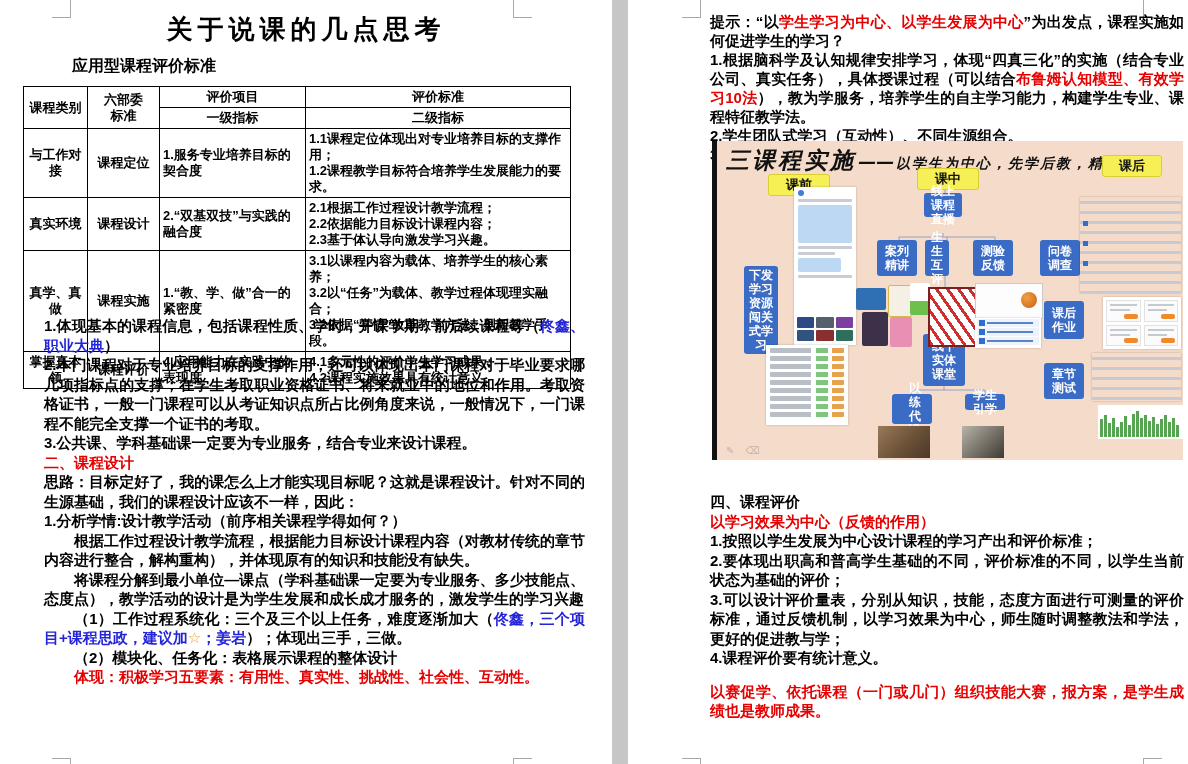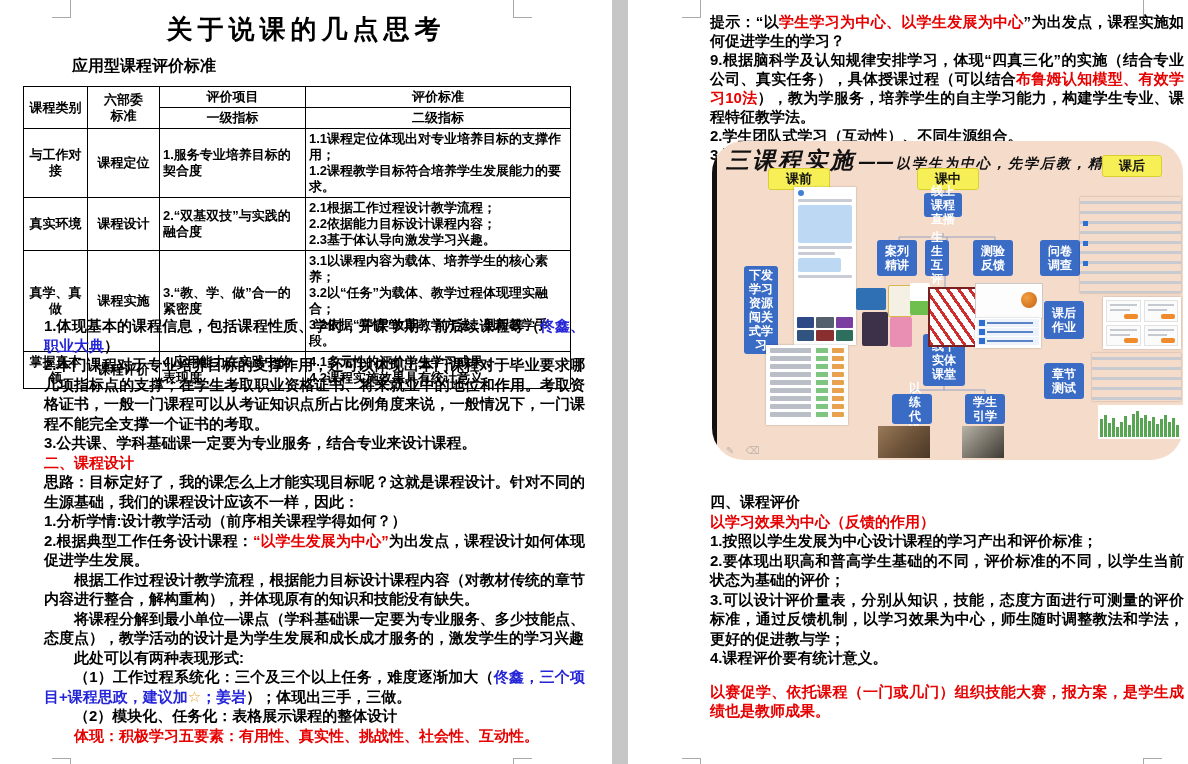--- a/index.html
+++ b/index.html
@@ -50,21 +50,21 @@
   .para{margin:0;}
   .para.indent{text-indent:2em;}
   .para.blank{height:14px;}
   .c-red{color:#e60000;}
   .c-blue{color:#2424d8;}
   .c-star{color:#f0a030;}
 
   
   #diagram{
     position:absolute;left:84px;top:141px;width:471px;height:319px;
-    background:#f5dcca;overflow:hidden;border-radius:32px;
+    background:#f5dcca;overflow:hidden;
   }
   #diagram .leftbar{position:absolute;left:0;top:0;width:5px;height:319px;background:#111;}
   .dg-title{position:absolute;left:14px;top:4px;display:flex;align-items:baseline;
     font-family:"DejaVu Serif","Liberation Serif",serif;font-style:italic;font-weight:700;color:#111;}
   .dg-title .main{font-size:23px;letter-spacing:3px;}
   .dg-title .dash{font-size:18px;margin:0 2px;}
   .dg-title .sub{font-size:14px;letter-spacing:2px;}
   .tag{position:absolute;background:#f6ef55;border:1px solid #d9cf2e;border-radius:3px;
     font-size:13px;font-weight:700;color:#111;text-align:center;line-height:20px;height:20px;}
   .node{position:absolute;background:#3a6bc5;border-radius:3px;color:#fff;
@@ -143,21 +143,21 @@
       <td class="c-center">真实环境</td>
       <td class="c-center">课程设计</td>
       <td class="c-left">2.“双基双技”与实践的融合度</td>
       <td class="c-left">2.1根据工作过程设计教学流程；
 2.2依据能力目标设计课程内容；
 2.3基于体认导向激发学习兴趣。</td>
     </tr>
     <tr>
       <td class="c-center">真学、真做</td>
       <td class="c-center">课程实施</td>
-      <td class="c-left">3.“教、学、做”合一的紧密度</td>
+      <td class="c-left">1.“教、学、做”合一的紧密度</td>
       <td class="c-left">3.1以课程内容为载体、培养学生的核心素养；
 3.2以“任务”为载体、教学过程体现理实融合；
 3.3依据“学情”改革教学方法、创新教学手段。</td>
     </tr>
     <tr>
       <td class="c-center">掌握真本领</td>
       <td class="c-center">课程评价</td>
       <td class="c-left">4.应用能力在实践中的表现度</td>
       <td class="c-left">4.1多元性的评价学生学习成果；
 4.2课程实施效果具有统计意义。</td>
@@ -165,39 +165,37 @@
   </tbody>
     </table>
 
   <div class="blocks" id="left-blocks">
       <div class="para "><span>1.体现基本的课程信息，包括课程性质、学时，开课学期，前后续课程等（</span><span class="c-blue">佟鑫、职业大典</span><span>）</span></div>
       <div class="para "><span>2.本门课程对于专业培养目标的支撑作用，还可以体现出本门课程对于毕业要求哪几项指标点的支撑；在学生考取职业资格证书、将来就业中的地位和作用。考取资格证书，一般一门课程可以从考证知识点所占比例角度来说，一般情况下，一门课程不能完全支撑一个证书的考取。</span></div>
       <div class="para "><span>3.公共课、学科基础课一定要为专业服务，结合专业来设计课程。</span></div>
       <div class="para h-red"><span class="c-red">二、课程设计</span></div>
       <div class="para "><span>思路：目标定好了，我的课怎么上才能实现目标呢？这就是课程设计。针对不同的生源基础，我们的课程设计应该不一样，因此：</span></div>
       <div class="para "><span>1.分析学情:设计教学活动（前序相关课程学得如何？）</span></div>
-      <div class="para "><span>2.根据典型工作任务设计课程：</span><span class="c-red">“以学生发展为中心”</span><span>为出发点，课程设计如何体现促进学生发展。</span></div>
       <div class="para indent"><span>根据工作过程设计教学流程，根据能力目标设计课程内容（对教材传统的章节内容进行整合，解构重构），并体现原有的知识和技能没有缺失。</span></div>
       <div class="para indent"><span>将课程分解到最小单位—课点（学科基础课一定要为专业服务、多少技能点、态度点），教学活动的设计是为学生发展和成长成才服务的，激发学生的学习兴趣</span></div>
-      <div class="para indent"><span>此处可以有两种表现形式:</span></div>
       <div class="para indent"><span>（1）工作过程系统化：三个及三个以上任务，难度逐渐加大（</span><span class="c-blue">佟鑫，三个项目+课程思政，建议加</span><span class="c-star">☆</span><span class="c-blue">；姜岩</span><span>）；体现出三手，三做。</span></div>
       <div class="para indent"><span>（2）模块化、任务化：表格展示课程的整体设计</span></div>
       <div class="para indent"><span class="c-red">体现：积极学习五要素：有用性、真实性、挑战性、社会性、互动性。</span></div>
     </div>
 </div>
 
 <div class="page" id="page-right">
   <div class="mark tl" style="left:54px;top:0;"></div>
   <div class="mark tr" style="left:515px;top:0;"></div>
   <div class="mark bl" style="left:54px;top:758px;"></div>
   <div class="mark br" style="left:515px;top:758px;"></div>
 
   <div class="blocks" id="right-blocks-top">
       <div class="para "><span>提示：“以</span><span class="c-red">学生学习为中心、以学生发展为中心</span><span>”为出发点，课程实施如何促进学生的学习？</span></div>
-      <div class="para "><span>9.根据脑科学及认知规律安排学习，体现“四真三化”的实施（结合专业公司、真实任务），具体授课过程（可以结合</span><span class="c-red">布鲁姆认知模型、有效学习10法</span><span>），教为学服务，培养学生的自主学习能力，构建学生专业、课程特征教学法。</span></div>
+      <div class="para "><span>1.根据脑科学及认知规律安排学习，体现“四真三化”的实施（结合专业公司、真实任务），具体授课过程（可以结合</span><span class="c-red">布鲁姆认知模型、有效学习10法</span><span>），教为学服务，培养学生的自主学习能力，构建学生专业、课程特征教学法。</span></div>
       <div class="para "><span>2.学生团队式学习（互动性）、不同生源组合。</span></div>
       <div class="para "><span>3.要以线上的实际为例，截图等，进行佐证。</span></div>
     </div>
 
   <div id="diagram">
     <div class="leftbar"></div>
 
     <div class="dg-title">
       <span class="main">三课程实施</span>
       <span class="dash">——</span>
@@ -213,34 +211,34 @@
         <line x1="235" y1="96" x2="235" y2="99"></line>
         <line x1="283" y1="96" x2="283" y2="99"></line>
         <line x1="233" y1="135" x2="233" y2="193"></line>
         <line x1="232" y1="245" x2="232" y2="249"></line>
         <line x1="200" y1="249" x2="273" y2="249"></line>
         <line x1="200" y1="249" x2="200" y2="253"></line>
         <line x1="273" y1="249" x2="273" y2="253"></line>
       </g>
     </svg>
 
-    <div class="tag" style="left:56px;top:27px;width:60px;">课前</div>
+    <div class="tag" style="left:56px;top:33px;width:60px;">课前</div>
     <div class="tag" style="left:205px;top:27px;width:60px;">课中</div>
     <div class="tag" style="left:390px;top:14px;width:58px;">课后</div>
 
     <div class="node" style="left:212px;top:52px;width:38px;height:24px;">线上课程直播</div>
     <div class="node" style="left:32px;top:125px;width:34px;height:88px;padding:2px 5px;">下发学习资源闯关式学习</div>
     <div class="node" style="left:165px;top:99px;width:40px;height:36px;">案列精讲</div>
     <div class="node" style="left:213px;top:99px;width:24px;height:36px;">生生互评</div>
     <div class="node" style="left:261px;top:99px;width:40px;height:36px;">测验反馈</div>
     <div class="node" style="left:328px;top:99px;width:40px;height:36px;">问卷调查</div>
     <div class="node" style="left:332px;top:160px;width:40px;height:38px;">课后作业</div>
     <div class="node" style="left:211px;top:193px;width:42px;height:52px;">线下实体课堂</div>
     <div class="node" style="left:180px;top:253px;width:40px;height:30px;padding-left:12px;">以练代讲</div>
-    <div class="node" style="left:253px;top:253px;width:40px;height:30px;">学生引学</div>
+    <div class="node" style="left:253px;top:253px;width:40px;height:16px;">学生引学</div>
     <div class="node" style="left:332px;top:222px;width:40px;height:36px;">章节测试</div>
 
     <div class="shot" style="left:82px;top:46px;width:62px;height:158px;">
       <div class="avatar-dot"></div>
       <div class="chat-line"></div>
       <div class="chat-bubble" style="height:38px;"></div>
       <div class="chat-line"></div>
       <div class="chat-line" style="width:60%;"></div>
       <div class="chat-bubble" style="height:14px;width:70%;"></div>
       <div class="chat-line"></div>

